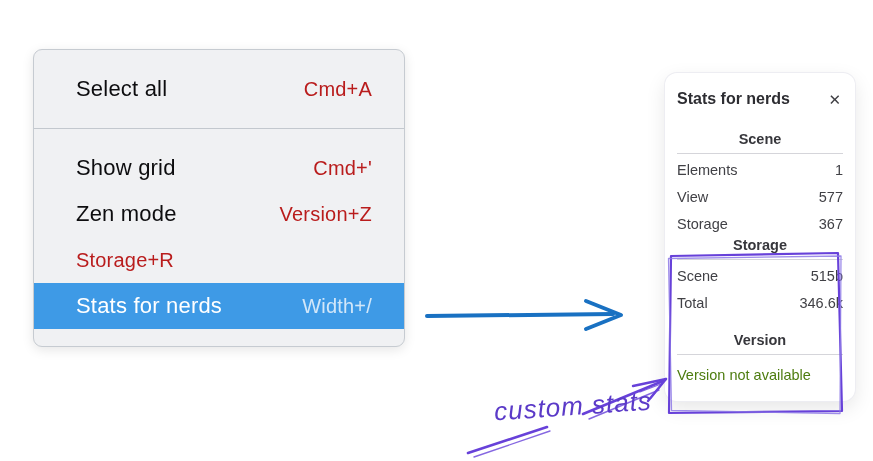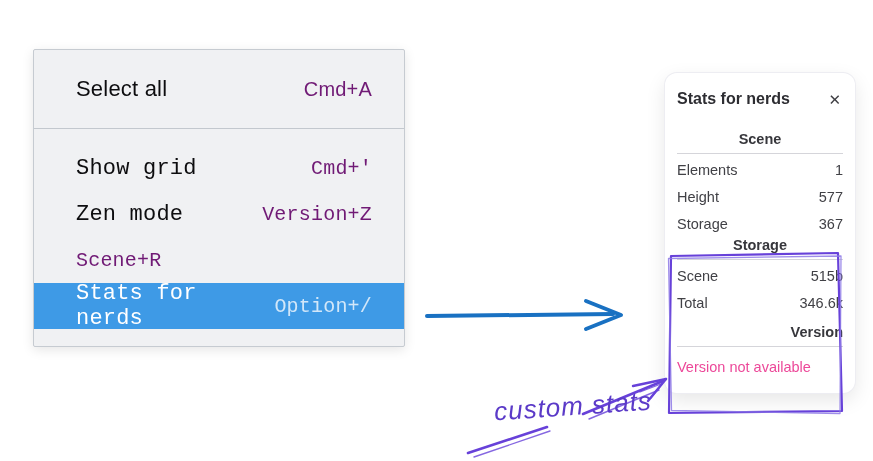--- a/index.html
+++ b/index.html
@@ -4,55 +4,55 @@
 <style>
   html,body{margin:0;padding:0;background:#ffffff;}
   .stage{
     position:relative;width:873px;height:461px;overflow:hidden;background:#ffffff;
     font-family:"Liberation Sans",sans-serif;
   }
 
   
   .menu{
     position:absolute;left:33px;top:49px;width:372px;height:298px;box-sizing:border-box;
-    background:#f0f1f3;border:1px solid #c6cbd1;border-radius:2px;
+    background:#f0f1f3;border:1px solid #c6cbd1;border-radius:9px;
     box-shadow:0 3px 12px rgba(0,0,0,.10);
   }
   .menu-section.s1{padding:10px 0;}
-  .menu-section.s2{padding:16px 0;font-family:Liberation Mono, monospace;}
+  .menu-section.s2{padding:16px 0;}
   .menu-item{
     display:flex;align-items:center;justify-content:space-between;
     padding:0 32px 0 42px;font-size:22px;color:#0d0d0f;letter-spacing:.2px;
   }
   .s1 .menu-item{height:58px;}
   .s2 .menu-item{height:46px;}
-  .mi-short{color:#701a75;font-size:20px;}
+  .mi-short{color:#b91c1c;font-size:20px;}
   .menu-divider{height:1px;background:#c3c8ce;}
   .menu-item.highlight{background:#3e9ae6;color:#ffffff;}
   .menu-item.highlight .mi-short{color:#d2e7f9;}
 
   
   .panel{
     position:absolute;left:665px;top:73px;width:190px;box-sizing:border-box;
     background:#ffffff;border-radius:12px;color:#3d3d42;
     box-shadow:0 0 0 1px #ededf2,0 7px 20px rgba(0,0,0,.10);
     padding:16px 12px 16px;
   }
   .panel-head{display:flex;justify-content:space-between;align-items:center;height:20px;}
   .panel-title{font-weight:bold;font-size:16px;color:#2d2d32;}
   .panel-close{font-size:15px;color:#3f3f44;line-height:1;padding:2px;}
   .sec-h{text-align:center;font-weight:bold;font-size:14.5px;color:#37373c;}
   .sec-h.scene{margin-top:22px;}
   .sec-h.storage{}
-  .sec-h.version{margin-top:8px;text-align:right;}
+  .sec-h.version{margin-top:16px;}
   .sec-line{height:1px;background:#d5d5da;margin:6px 0 2px;}
   .stat-row{display:flex;justify-content:space-between;align-items:center;height:27px;font-size:14.5px;gap:34px;}
   .stat-label{color:#414146;}
   .stat-value{color:#414146;}
-  .version-note{margin-top:10px;font-size:14.5px;line-height:20px;color:#ec4899;}
+  .version-note{margin-top:10px;font-size:14.5px;line-height:20px;color:#4d7c0f;}
 
   
   .overlay{position:absolute;left:0;top:0;width:873px;height:461px;pointer-events:none;}
   .custom-stats{
     position:absolute;left:494px;top:391px;font-size:26px;font-style:italic;
     color:#5b3ac8;transform:rotate(-4deg);letter-spacing:1px;white-space:nowrap;
   }
 </style>
 </head>
 <body>
@@ -70,43 +70,43 @@
     <div class="menu-section s2">
       <div class="menu-item">
         <span class="mi-label">Show grid</span>
         <span class="mi-short">Cmd+'</span>
       </div>
       <div class="menu-item">
         <span class="mi-label">Zen mode</span>
         <span class="mi-short">Version+Z</span>
       </div>
       <div class="menu-item">
-        <span class="mi-short">Scene+R</span>
+        <span class="mi-short">Storage+R</span>
       </div>
       <div class="menu-item highlight">
         <span class="mi-label">Stats for nerds</span>
-        <span class="mi-short">Option+/</span>
+        <span class="mi-short">Width+/</span>
       </div>
     </div>
   </div>
 
   <div class="panel">
     <div class="panel-head">
       <span class="panel-title">Stats for nerds</span>
       <span class="panel-close">✕</span>
     </div>
 
     <div class="sec-h scene">Scene</div>
     <div class="sec-line"></div>
     <div class="stat-row">
       <span class="stat-label">Elements</span>
       <span class="stat-value">1</span>
     </div>
     <div class="stat-row">
-      <span class="stat-label">Height</span>
+      <span class="stat-label">View</span>
       <span class="stat-value">577</span>
     </div>
     <div class="stat-row">
       <span class="stat-label">Storage</span>
       <span class="stat-value">367</span>
     </div>
 
     <div class="sec-h storage">Storage</div>
     <div class="sec-line"></div>
     <div class="stat-row">

